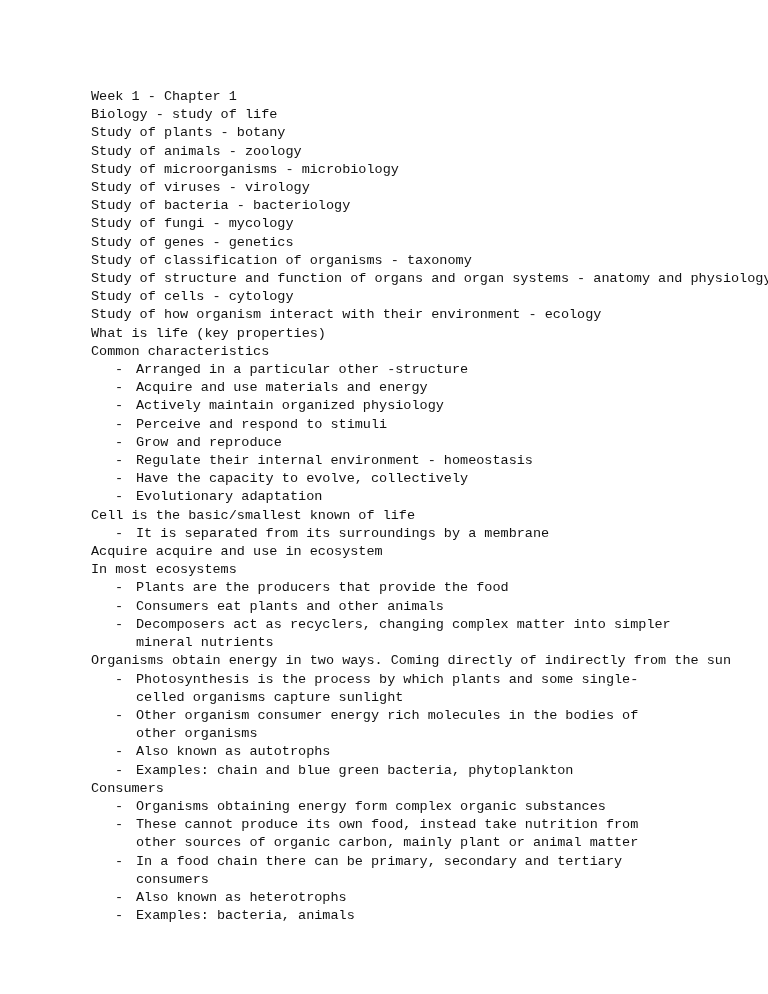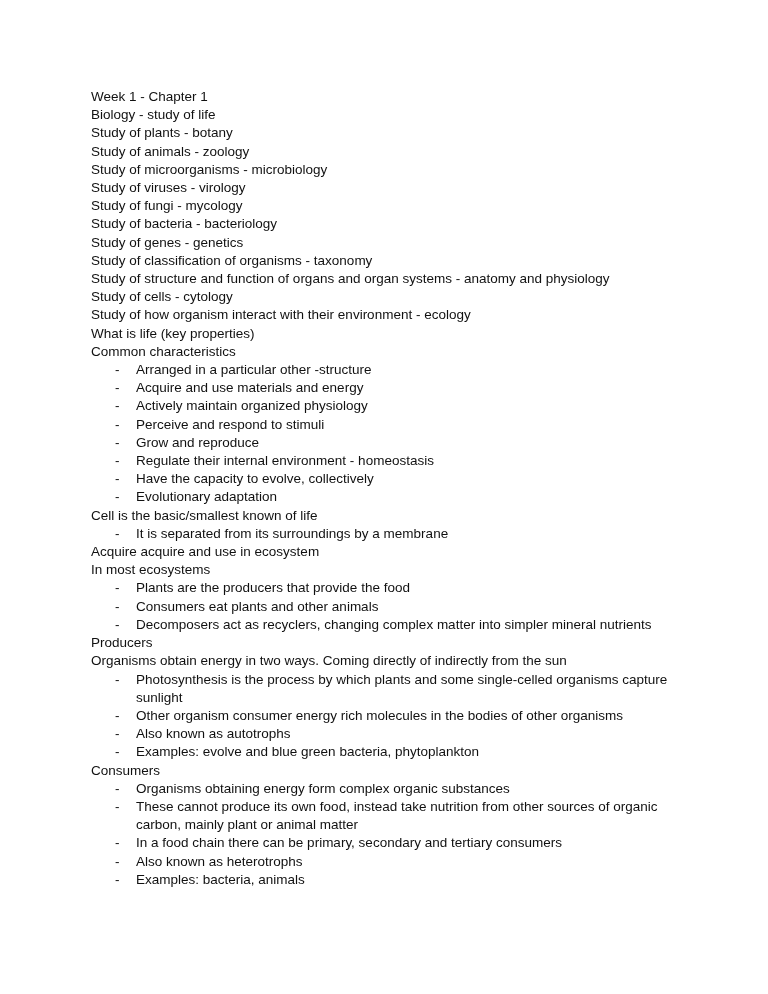--- a/index.html
+++ b/index.html
@@ -1,39 +1,39 @@
 <!DOCTYPE html>
 <html><head>
 <meta charset="utf-8">
 <style>
   html, body { margin: 0; padding: 0; background: #ffffff; }
   body { width: 768px; height: 994px; position: relative; overflow: hidden; }
   .page {
     position: absolute; left: 91px; top: 88px; width: 600px;
-    font-family: Liberation Sans, sans-serif; font-size: 13.5px; color: #111111;
+    font-family: Liberation Mono, monospace; font-size: 13.5px; color: #111111;
     line-height: 18.2px;
   }
   .line { white-space: nowrap; }
   .bullet { display: flex; }
   .bullet .dash { width: 45px; text-align: right; padding-right: 0; box-sizing: border-box; flex: none; }
   .bullet .dash span { display: inline-block; width: 21px; text-align: left; }
   .bullet .text { flex: none; width: 540px; white-space: normal; }
 </style>
 </head>
 <body>
 
 <div class="page" id="doc">
     <div class="line">Week 1 - Chapter 1</div>
     <div class="line">Biology - study of life</div>
     <div class="line">Study of plants - botany</div>
     <div class="line">Study of animals - zoology</div>
     <div class="line">Study of microorganisms - microbiology</div>
     <div class="line">Study of viruses - virology</div>
+    <div class="line">Study of bacteria - bacteriology</div>
     <div class="line">Study of fungi - mycology</div>
-    <div class="line">Study of bacteria - bacteriology</div>
     <div class="line">Study of genes - genetics</div>
     <div class="line">Study of classification of organisms - taxonomy</div>
     <div class="line">Study of structure and function of organs and organ systems - anatomy and physiology</div>
     <div class="line">Study of cells - cytology</div>
     <div class="line">Study of how organism interact with their environment - ecology</div>
     <div class="line">What is life (key properties)</div>
     <div class="line">Common characteristics</div>
     <div class="bullet">
       <div class="dash"><span>-</span></div>
       <div class="text">Arranged in a particular other -structure</div>
@@ -78,37 +78,36 @@
       <div class="text">Plants are the producers that provide the food</div>
     </div>
     <div class="bullet">
       <div class="dash"><span>-</span></div>
       <div class="text">Consumers eat plants and other animals</div>
     </div>
     <div class="bullet">
       <div class="dash"><span>-</span></div>
       <div class="text">Decomposers act as recyclers, changing complex matter into simpler mineral nutrients</div>
     </div>
-    <div class="line">Producers</div>
     <div class="line">Organisms obtain energy in two ways. Coming directly of indirectly from the sun</div>
     <div class="bullet">
       <div class="dash"><span>-</span></div>
       <div class="text">Photosynthesis is the process by which plants and some single-celled organisms capture sunlight</div>
     </div>
     <div class="bullet">
       <div class="dash"><span>-</span></div>
       <div class="text">Other organism consumer energy rich molecules in the bodies of other organisms</div>
     </div>
     <div class="bullet">
       <div class="dash"><span>-</span></div>
       <div class="text">Also known as autotrophs</div>
     </div>
     <div class="bullet">
       <div class="dash"><span>-</span></div>
-      <div class="text">Examples: evolve and blue green bacteria, phytoplankton</div>
+      <div class="text">Examples: chain and blue green bacteria, phytoplankton</div>
     </div>
     <div class="line">Consumers</div>
     <div class="bullet">
       <div class="dash"><span>-</span></div>
       <div class="text">Organisms obtaining energy form complex organic substances</div>
     </div>
     <div class="bullet">
       <div class="dash"><span>-</span></div>
       <div class="text">These cannot produce its own food, instead take nutrition from other sources of organic carbon, mainly plant or animal matter</div>
     </div>

